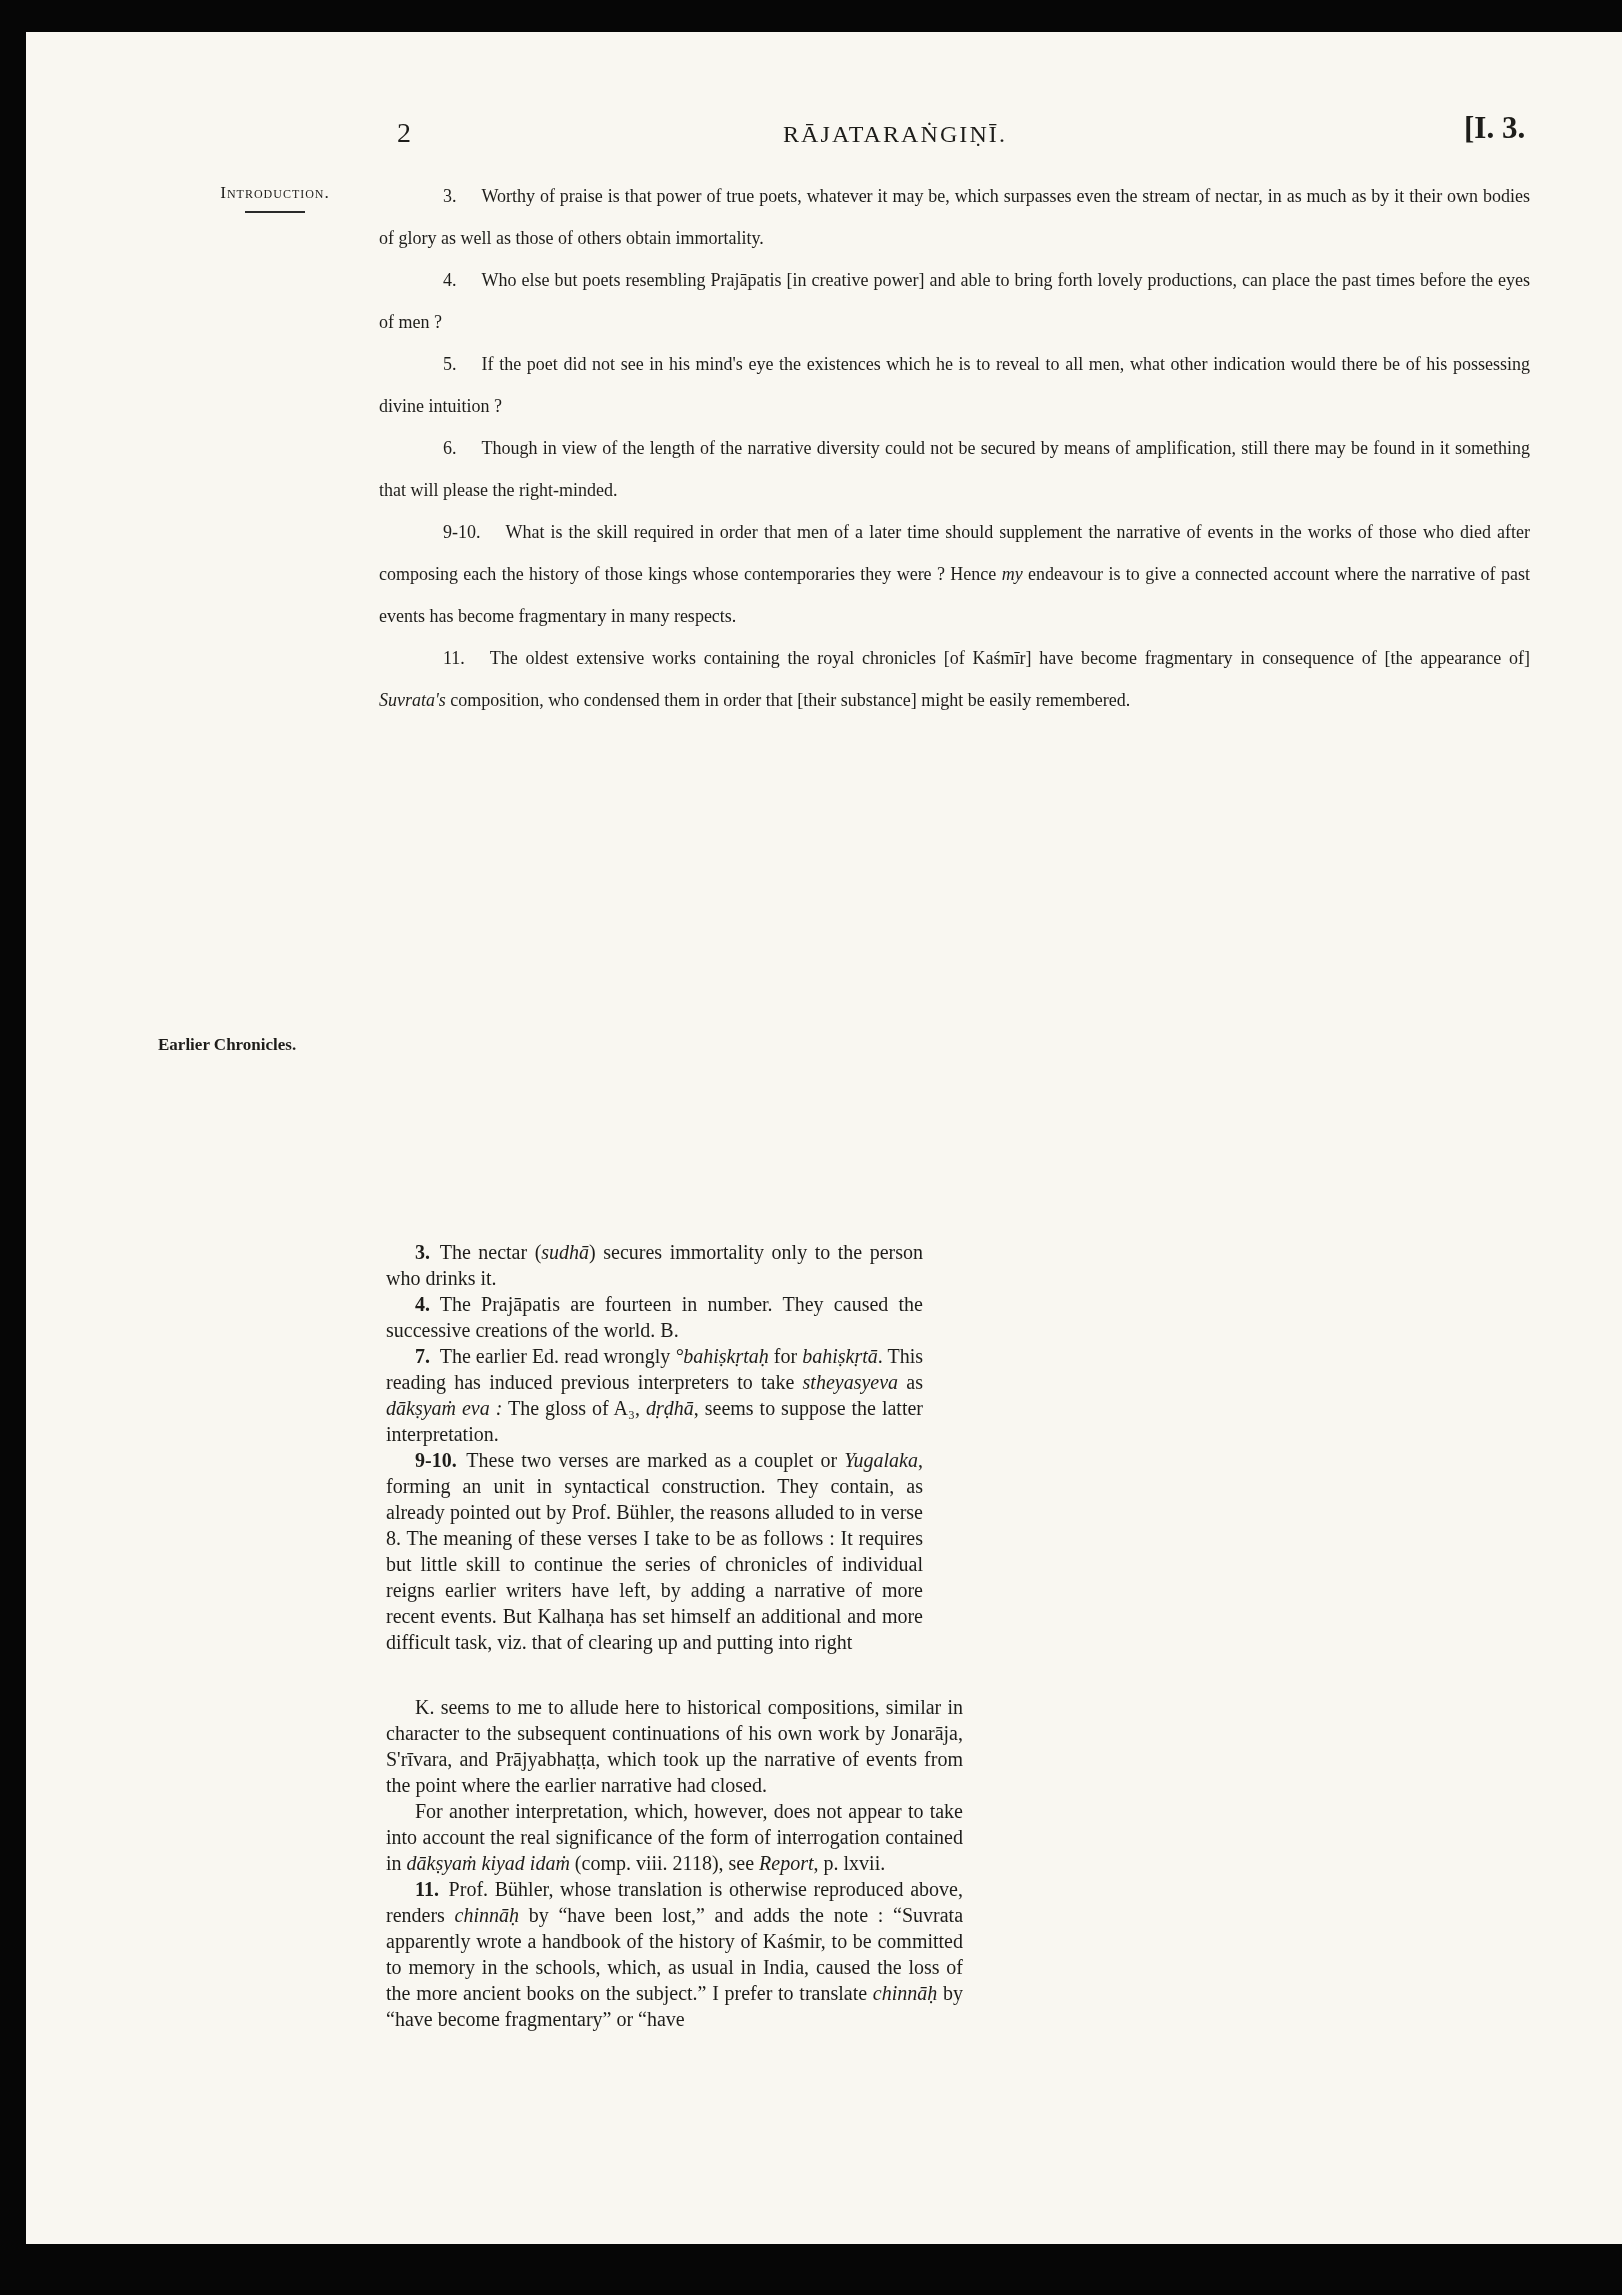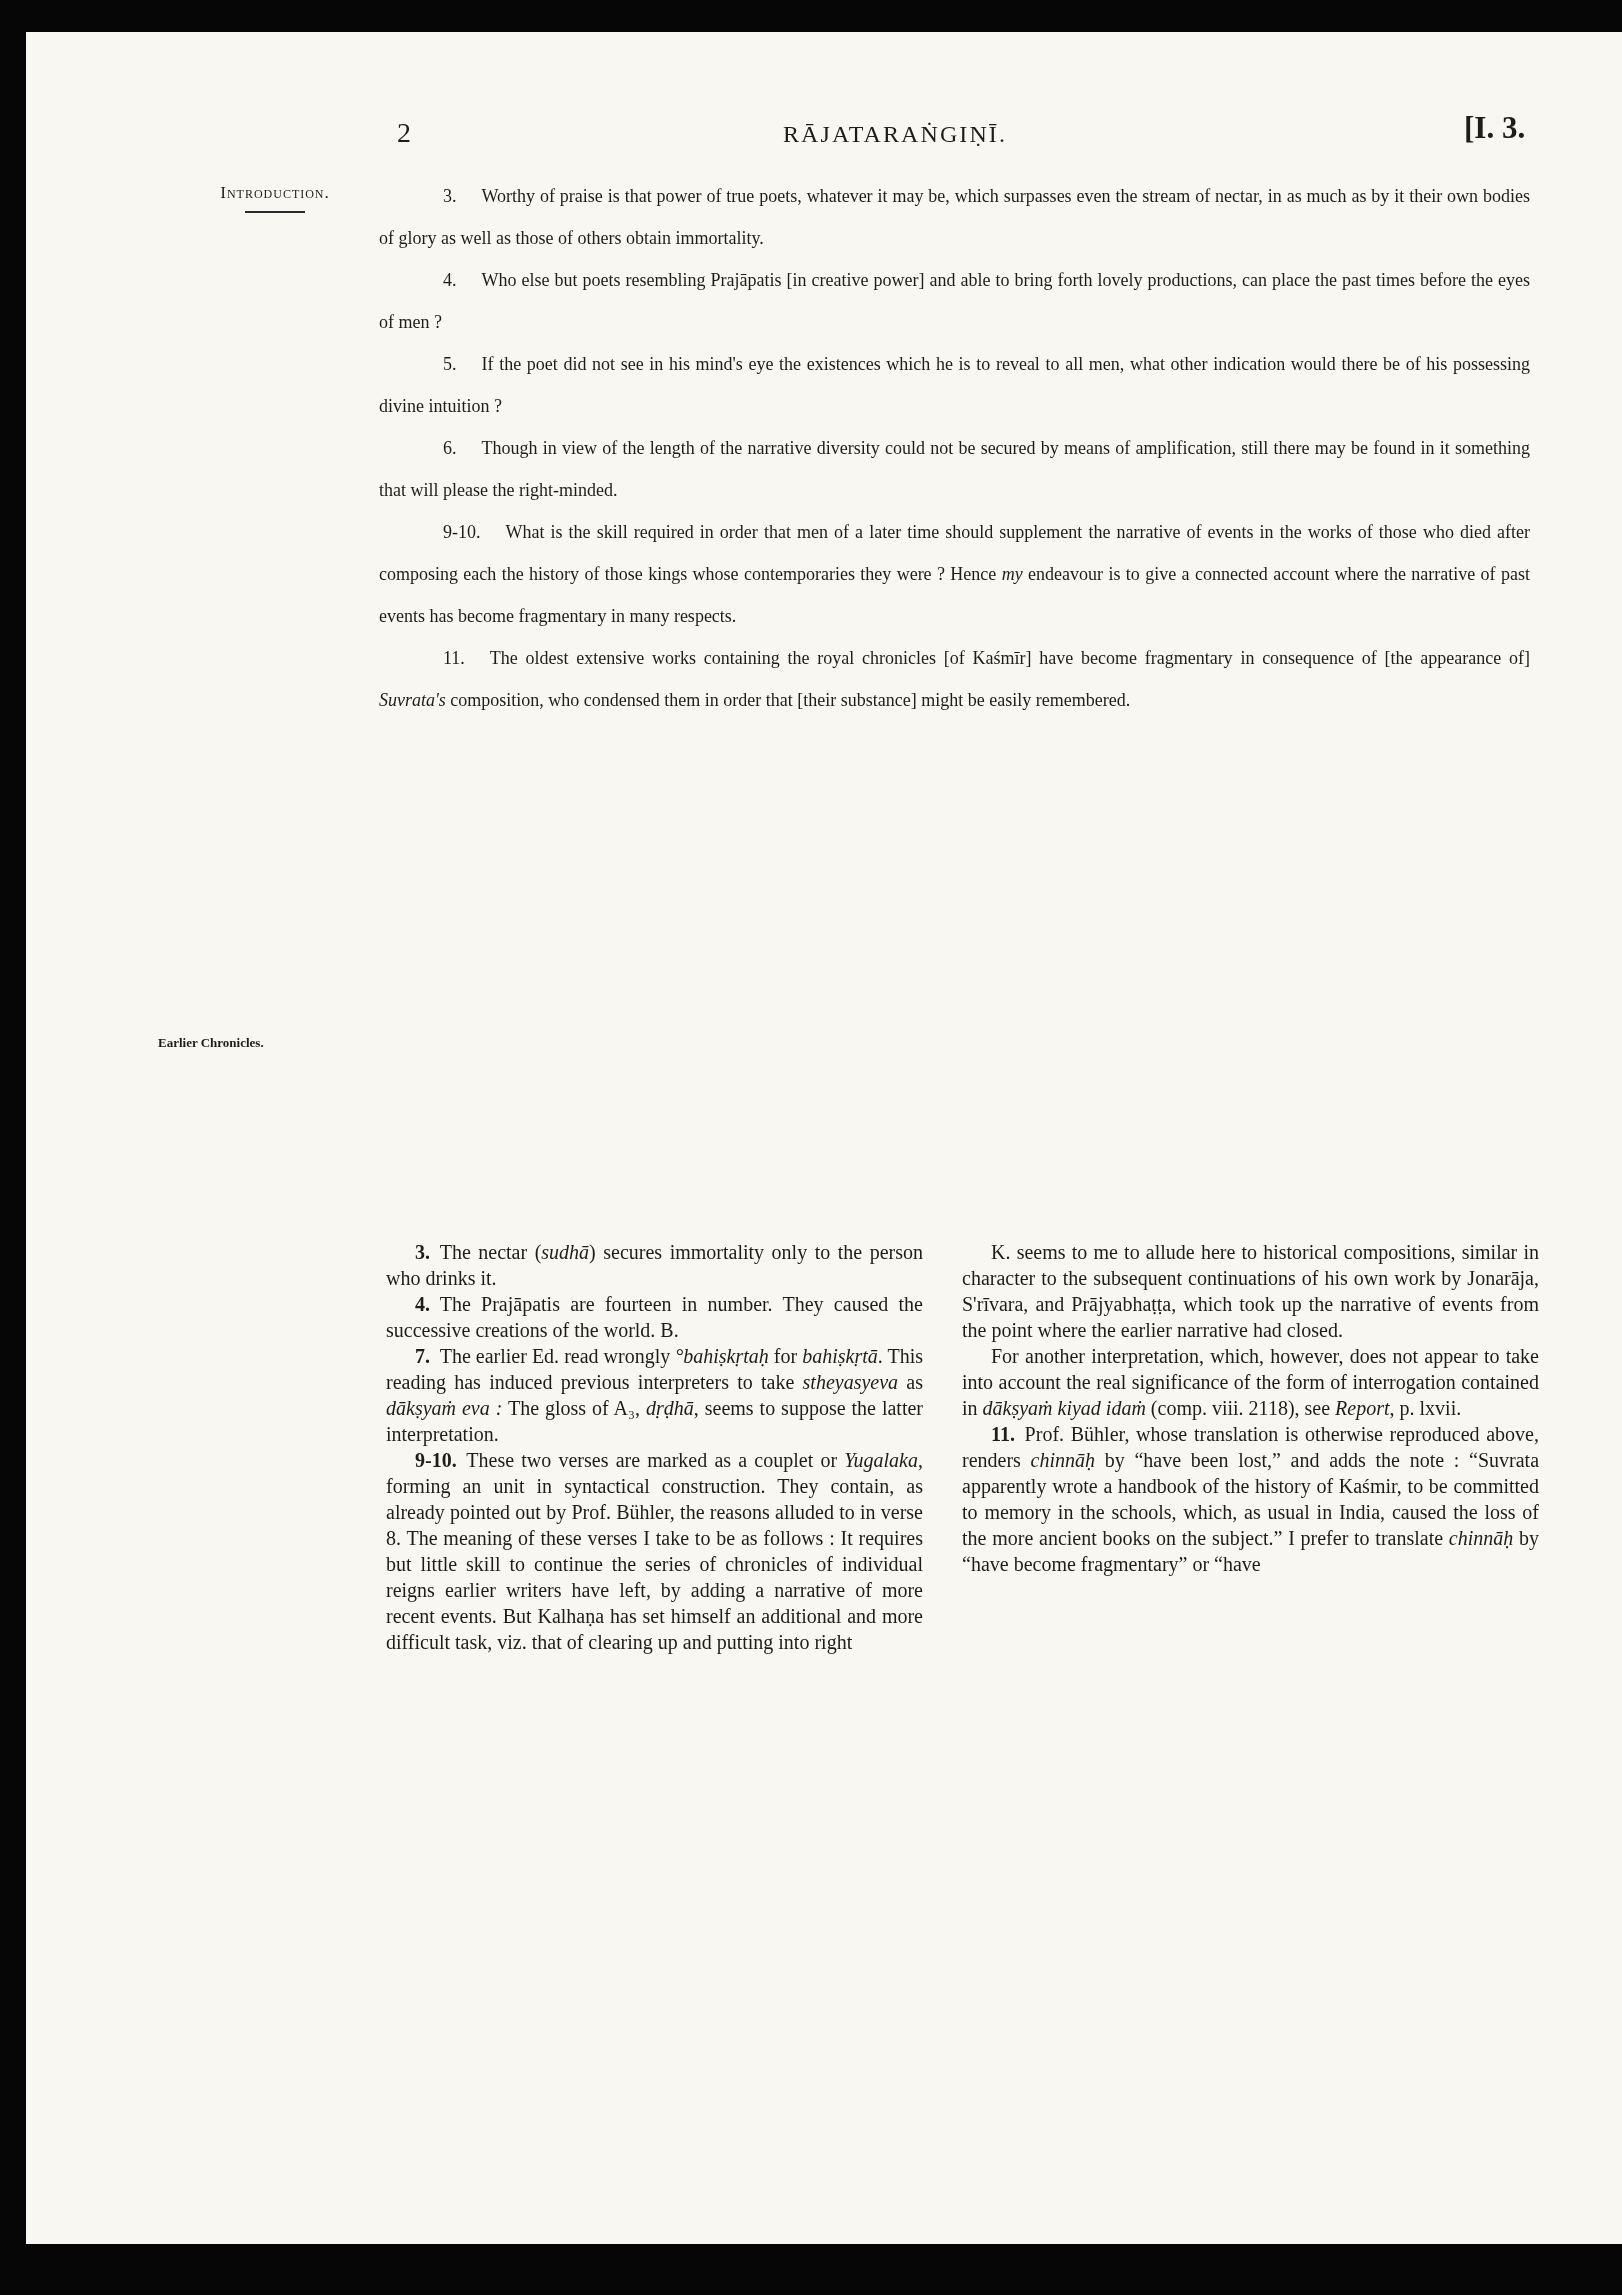--- a/index.html
+++ b/index.html
@@ -37,33 +37,33 @@
     width: 166px;
     font-size: 17.3px; font-variant: small-caps; letter-spacing: 1px;
     text-align: center;
   }
   .margin-note-intro .rule {
     width: 60px; border-top: 2.1px solid #2a2a2a; margin: 8.3px auto 0;
   }
   .margin-note-chronicles {
     position: absolute; top: 1035px; left: 158px;
     width: 201px;
-    font-size: 13px; font-weight: bold; text-align: left;
+    font-size: 17px; font-weight: bold; text-align: left;
   }
 
   .main-text {
     position: absolute; left: 379px; top: 175px; width: 1151px;
     font-size: 18px; line-height: 42px; text-align: justify;
   }
   .main-text p { margin: 0; text-indent: 64px; }
   .main-text .num { margin-right: 25px; }
 
   .footnotes {
     position: absolute; left: 386px; top: 1239px; width: 1153px;
-    display: flex; gap: 39px;
+    display: flex; gap: 39px; flex-direction: column;
   }
   .fn-col {
     font-size: 20px; line-height: 26px; text-align: justify;
   }
   .fn-col-left  { width: 537px; }
   .fn-col-right { width: 577px; }
   .fn-col p { margin: 0; text-indent: 29px; }
   .fn-col p.noindent { text-indent: 0; }
   .fn-col .num { font-weight: bold; margin-right: 9.7px; }
 </style>

